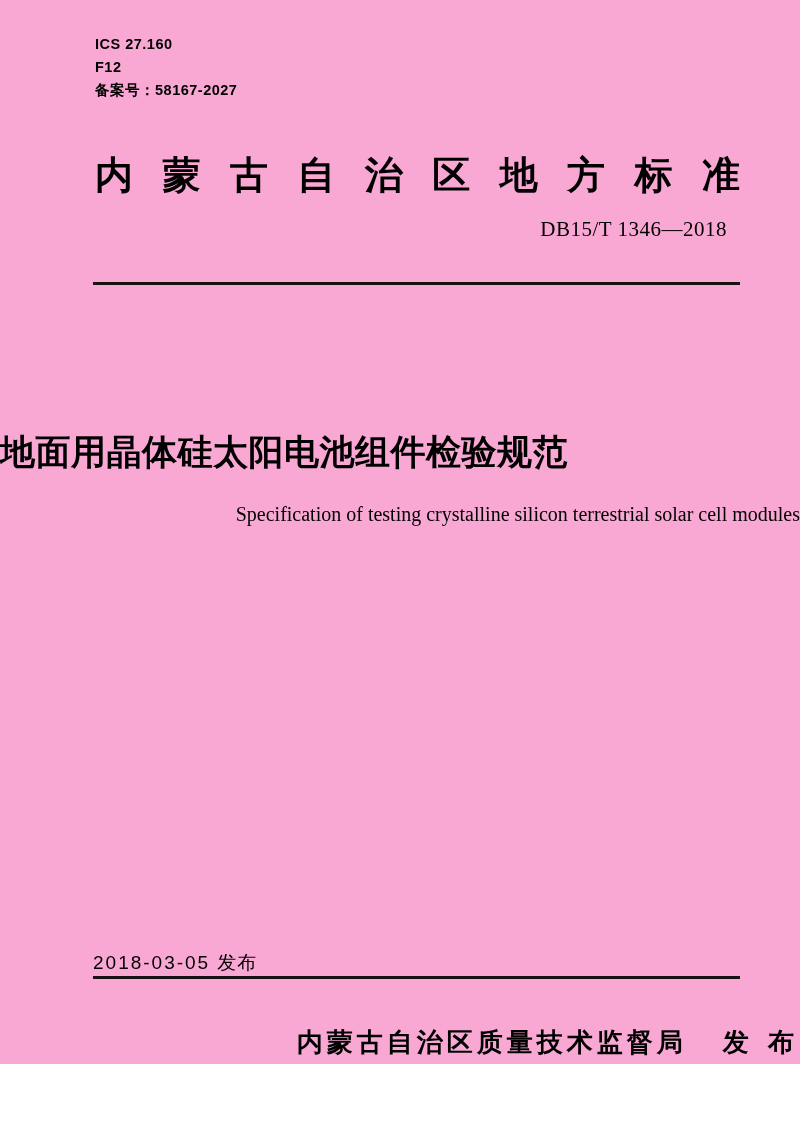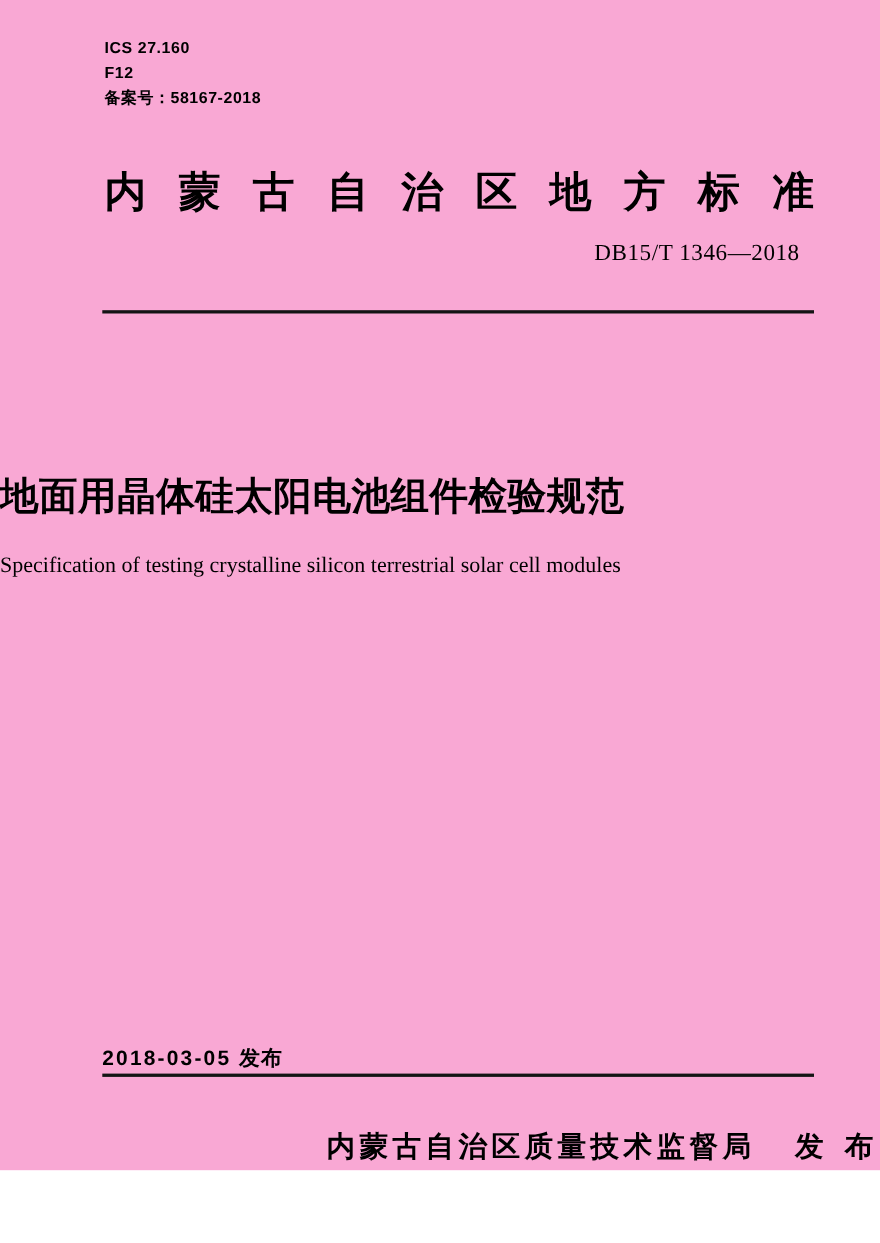--- a/index.html
+++ b/index.html
@@ -63,32 +63,32 @@
     text-align:left;
     font-size:35px;
     font-weight:bold;
     letter-spacing:0.5px;
     line-height:1.25;
   }
   .title-en {
     position:absolute;
     left:0; top:503px;
     width:100%;
-    text-align:left;
+    text-align:right;
     font-family:"Liberation Serif", serif;
     font-size:20px;
   }
   .dates-row {
     position:absolute;
     left:93px; top:951px;
     width:647px;
     display:flex;
     justify-content:space-between;
     font-size:19px;
-    font-weight:bold;
+    font-weight:normal;
     line-height:23px;
     gap:36px;
   }
   .date-num { letter-spacing:2px; }
   .date-label { margin-left:7px; letter-spacing:1px; }
   .publisher-row {
     position:absolute;
     left:0; top:1027px;
     width:100%;
     text-align:right;
@@ -100,21 +100,21 @@
   .release-label { margin-left:36px; letter-spacing:6px; }
 </style>
 </head>
 <body>
 
 <div class="page">
 
   <div class="meta-block">
     <div>ICS 27.160</div>
     <div>F12</div>
-    <div>备案号：58167-2018</div>
+    <div>备案号：58167-2027</div>
   </div>
 
 
   <div class="std-type-row">
     <span>内</span>
     <span>蒙</span>
     <span>古</span>
     <span>自</span>
     <span>治</span>
     <span>区</span>

